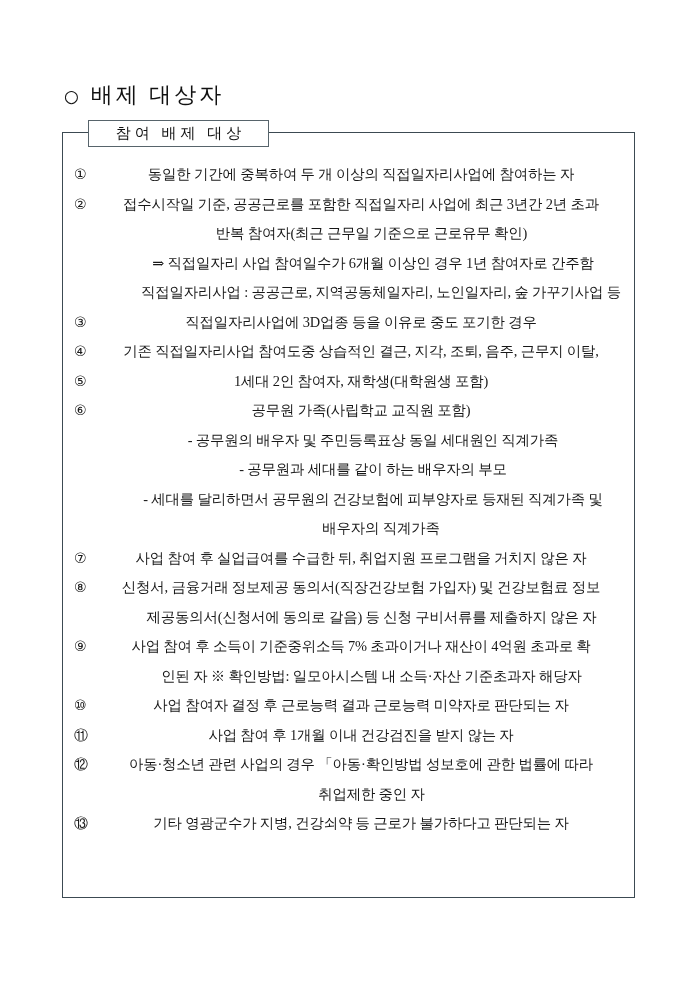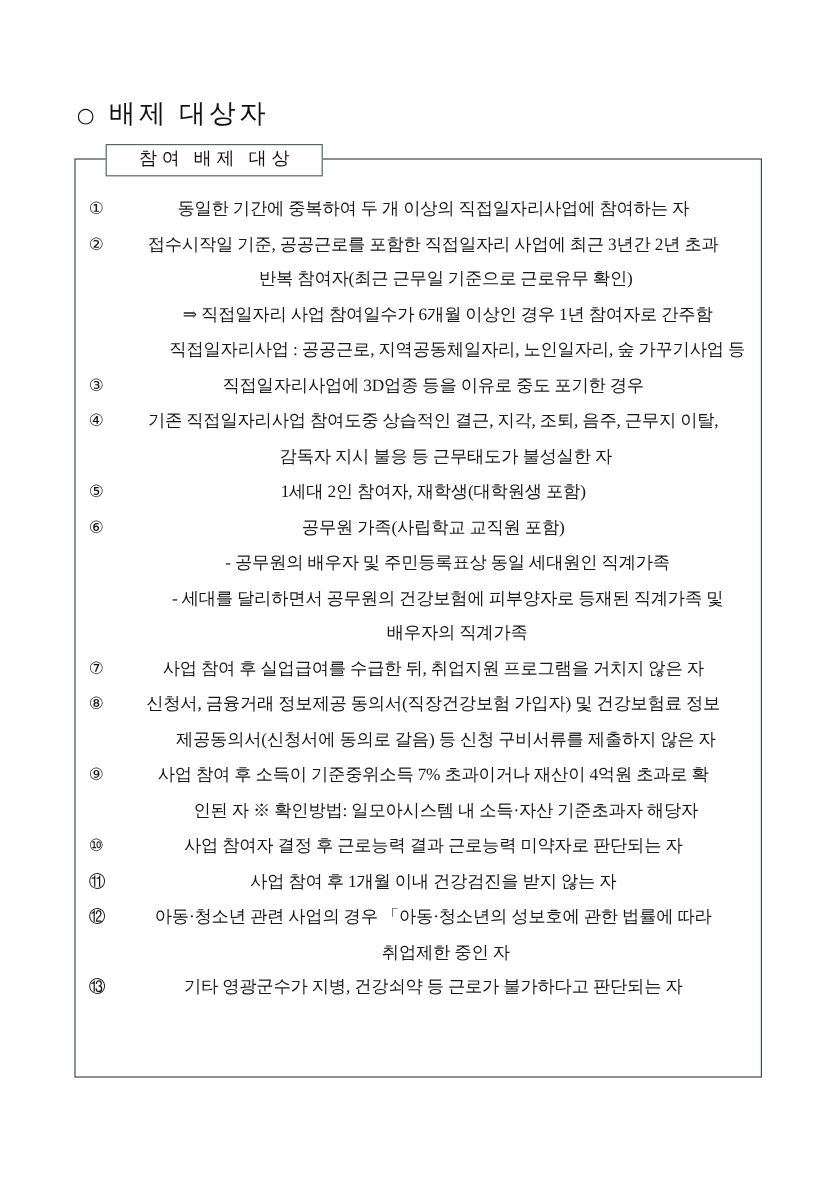--- a/index.html
+++ b/index.html
@@ -164,37 +164,37 @@
       </div>
       <div class="row">
         <span class="marker wide">③</span>
         <span class="body-text tight lvl-1">직접일자리사업에 3D업종 등을 이유로 중도 포기한 경우</span>
       </div>
       <div class="row">
         <span class="marker wide">④</span>
         <span class="body-text tight lvl-1">기존 직접일자리사업 참여도중 상습적인 결근, 지각, 조퇴, 음주, 근무지 이탈,</span>
       </div>
       <div class="row">
-        <span class="marker wide blank">④</span>
-        <span class="body-text tight lvl-cont">감독자 지시 불응 등 근무태도가 불성실한 자</span>
-      </div>
-      <div class="row">
         <span class="marker wide">⑤</span>
         <span class="body-text tight lvl-1">1세대 2인 참여자, 재학생(대학원생 포함)</span>
       </div>
       <div class="row">
         <span class="marker wide">⑥</span>
         <span class="body-text tight lvl-1">공무원 가족(사립학교 교직원 포함)</span>
       </div>
       <div class="row">
         <span class="marker wide blank">⑥</span>
         <span class="body-text tight lvl-2">- 공무원의 배우자 및 주민등록표상 동일 세대원인 직계가족</span>
       </div>
       <div class="row">
         <span class="marker wide blank">⑥</span>
+        <span class="body-text tight lvl-2">- 공무원과 세대를 같이 하는 배우자의 부모</span>
+      </div>
+      <div class="row">
+        <span class="marker wide blank">⑥</span>
         <span class="body-text tight lvl-2">- 세대를 달리하면서 공무원의 건강보험에 피부양자로 등재된 직계가족 및</span>
       </div>
       <div class="row">
         <span class="marker wide blank">⑥</span>
         <span class="body-text tight lvl-3">배우자의 직계가족</span>
       </div>
       <div class="row">
         <span class="marker wide">⑦</span>
         <span class="body-text tight lvl-1">사업 참여 후 실업급여를 수급한 뒤, 취업지원 프로그램을 거치지 않은 자</span>
       </div>
@@ -217,21 +217,21 @@
       <div class="row">
         <span class="marker wide">⑩</span>
         <span class="body-text tight lvl-1">사업 참여자 결정 후 근로능력 결과 근로능력 미약자로 판단되는 자</span>
       </div>
       <div class="row">
         <span class="marker wide">⑪</span>
         <span class="body-text tight lvl-1">사업 참여 후 1개월 이내 건강검진을 받지 않는 자</span>
       </div>
       <div class="row">
         <span class="marker wide">⑫</span>
-        <span class="body-text tight lvl-1">아동·청소년 관련 사업의 경우 「아동·청소년의 성보호에 관한 법률에 따라</span>
+        <span class="body-text tight lvl-1">아동·청소년 관련 사업의 경우 「아동·확인방법 성보호에 관한 법률에 따라</span>
       </div>
       <div class="row">
         <span class="marker wide blank">⑫</span>
         <span class="body-text tight lvl-cont">취업제한 중인 자</span>
       </div>
       <div class="row">
         <span class="marker wide">⑬</span>
         <span class="body-text tight lvl-1">기타 영광군수가 지병, 건강쇠약 등 근로가 불가하다고 판단되는 자</span>
       </div>
     </div>

